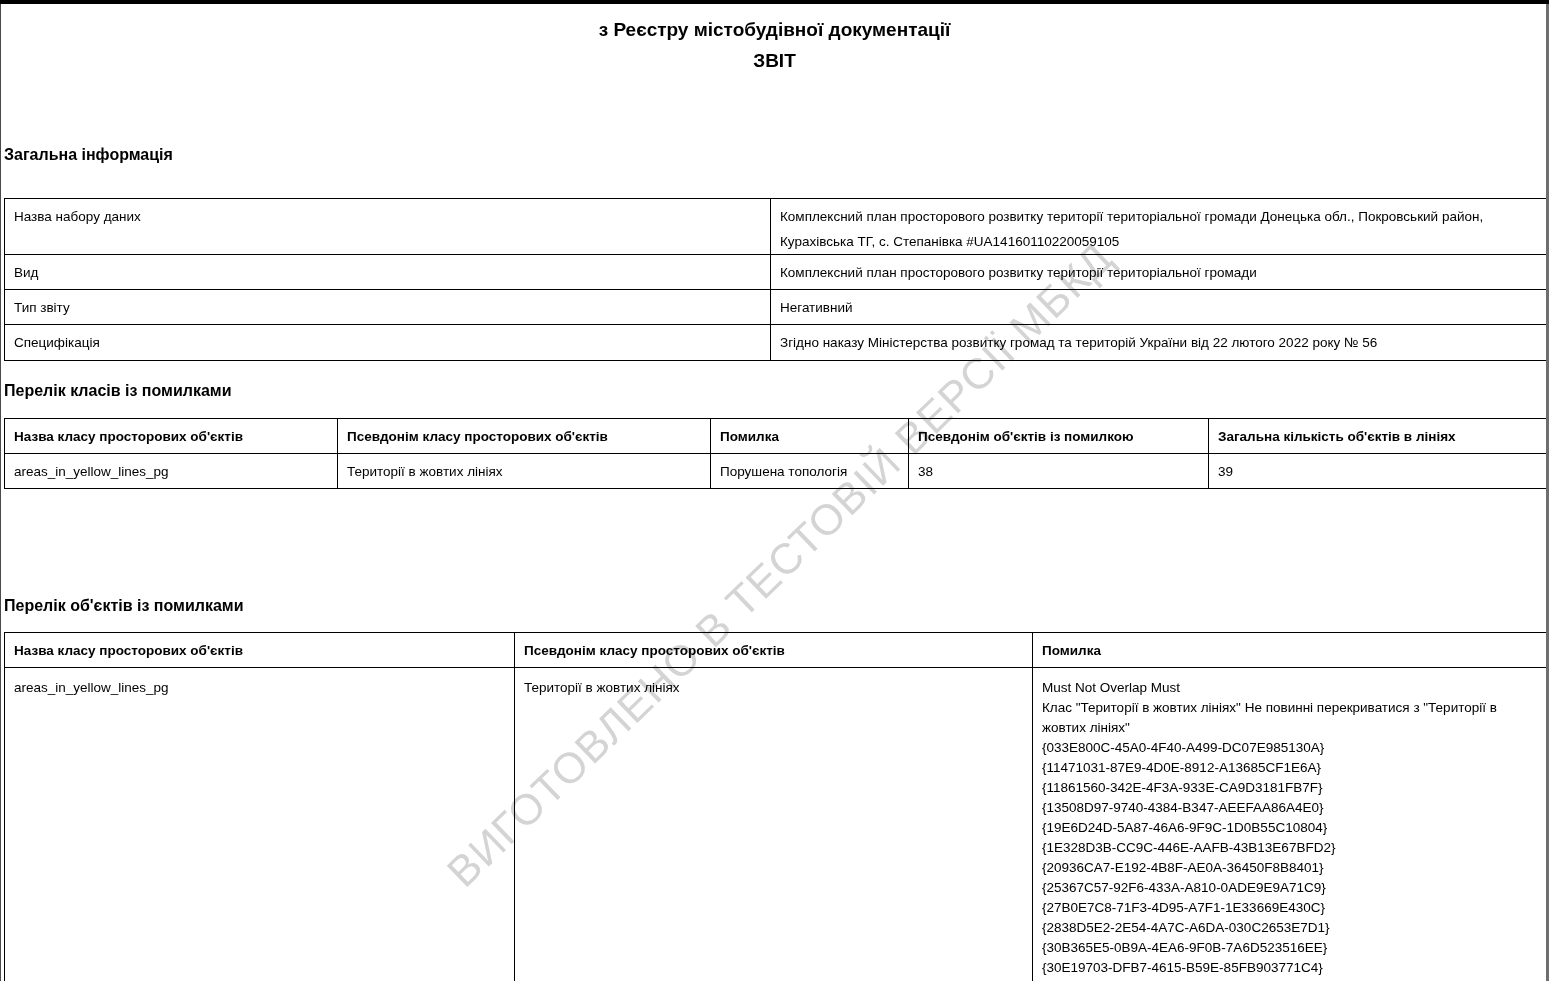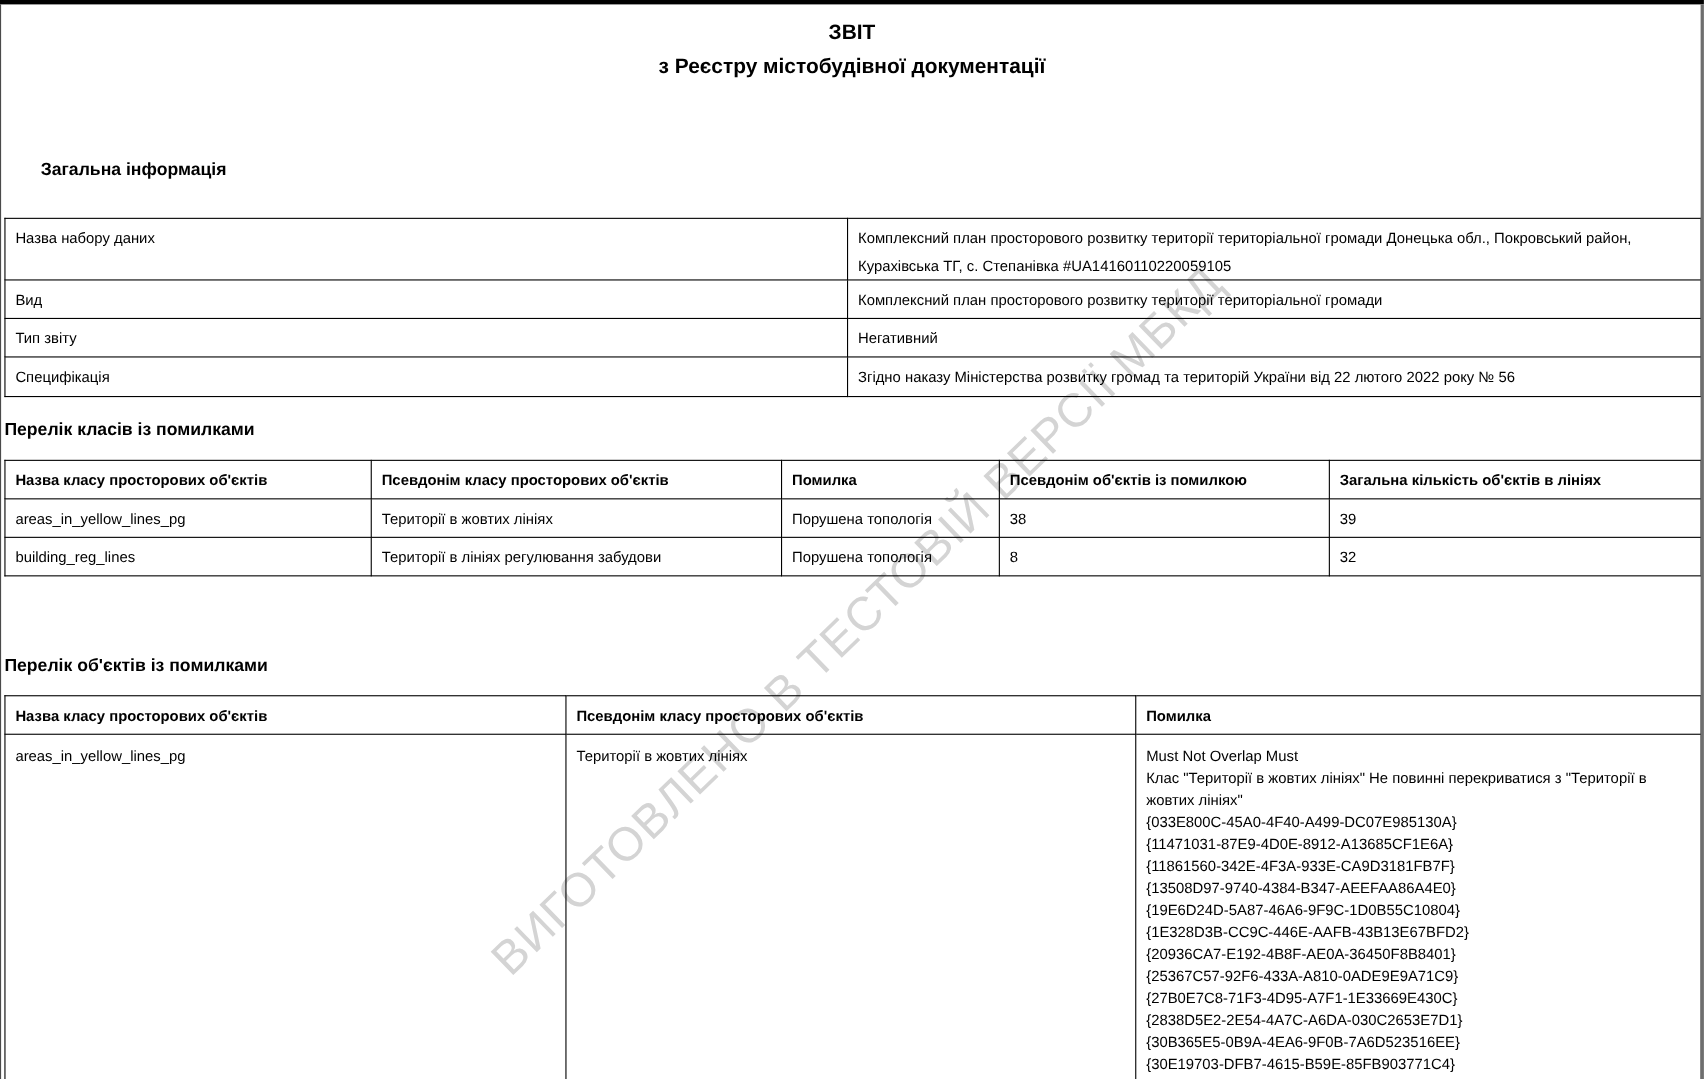--- a/index.html
+++ b/index.html
@@ -20,21 +20,21 @@
 
   .title-block{
     position:absolute;left:0;top:14px;width:1549px;text-align:center;z-index:1;
     font-size:19px;font-weight:bold;line-height:31px;
   }
 
   .section-heading{
     position:absolute;left:4px;z-index:1;
     font-size:16px;font-weight:bold;
   }
-  #heading-general{top:146px;margin-left:33px;}
+  #heading-general{top:146px;}
   #heading-classes{top:382px;}
   #heading-objects{top:597px;}
 
   table{
     position:absolute;left:4px;width:1542px;z-index:1;
     border-collapse:collapse;table-layout:fixed;background:transparent;
   }
   td,th{
     border:1px solid #000;font-size:13.5px;font-weight:normal;text-align:left;
     vertical-align:middle;padding:0 9px;overflow:hidden;word-wrap:break-word;
@@ -64,22 +64,22 @@
 
 <div class="page">
 
   <div class="topbar"></div>
   <div class="left-edge"></div>
   <div class="right-edge"></div>
 
   <div class="watermark">ВИГОТОВЛЕНО В ТЕСТОВІЙ ВЕРСІЇ МБКД</div>
 
   <div class="title-block">
+    <div>з Реєстру містобудівної документації</div>
     <div>ЗВІТ</div>
-    <div>з Реєстру містобудівної документації</div>
   </div>
 
   <div class="section-heading" id="heading-general">Загальна інформація</div>
 
   <table id="table-general">
     <colgroup>
         <col style="width:766px">
         <col style="width:776px">
       </colgroup>
     <tbody>
@@ -120,27 +120,20 @@
       <th>Псевдонім об'єктів із помилкою</th>
       <th>Загальна кількість об'єктів в лініях</th>
     </tr>
     <tr class="r1">
       <td>areas_in_yellow_lines_pg</td>
       <td>Території в жовтих лініях</td>
       <td>Порушена топологія</td>
       <td>38</td>
       <td>39</td>
     </tr>
-    <tr class="r2">
-      <td>building_reg_lines</td>
-      <td>Території в лініях регулювання забудови</td>
-      <td>Порушена топологія</td>
-      <td>8</td>
-      <td>32</td>
-    </tr>
   </tbody>
     </table>
 
   <div class="section-heading" id="heading-objects">Перелік об'єктів із помилками</div>
 
   <table id="table-objects">
     <colgroup>
         <col style="width:510px">
         <col style="width:518px">
         <col style="width:514px">

